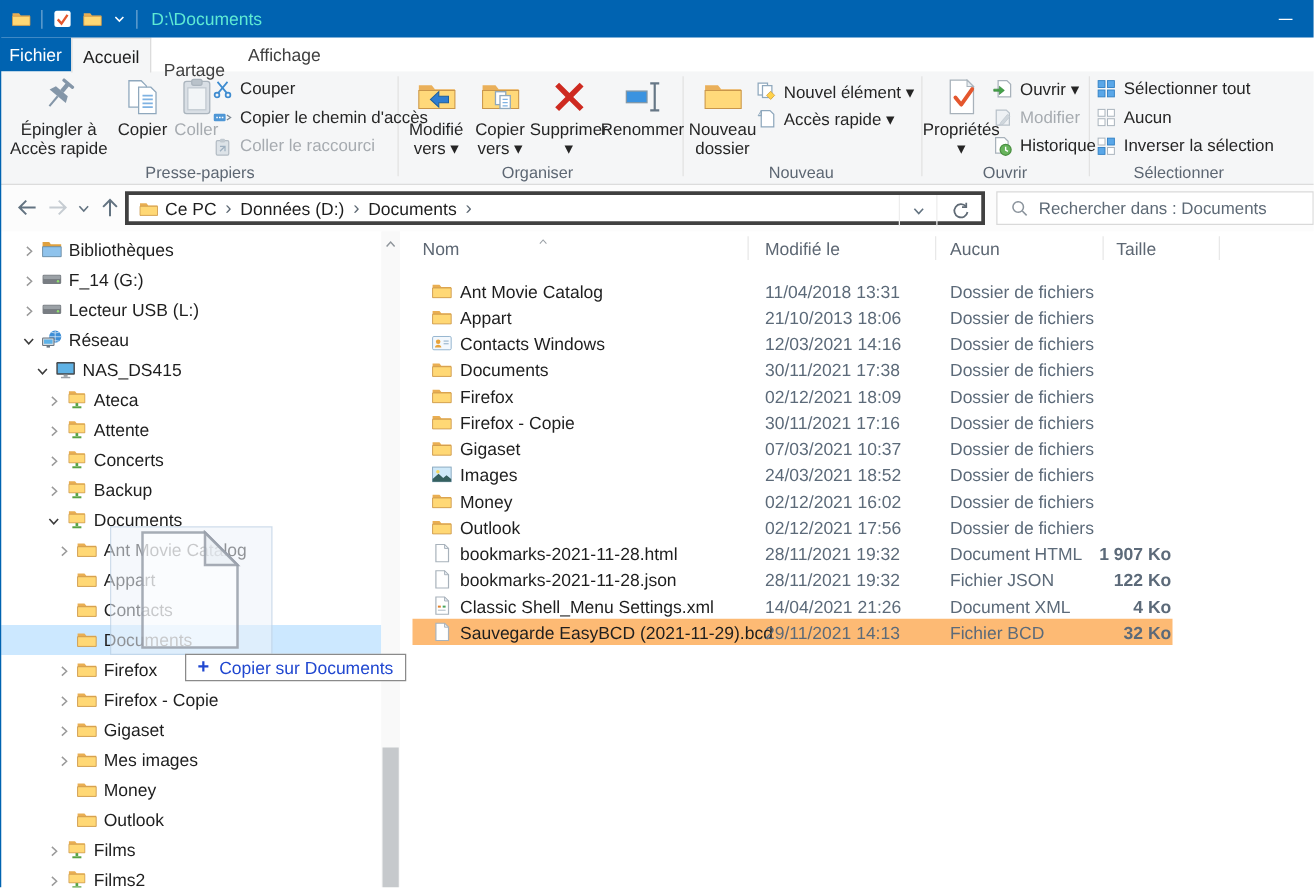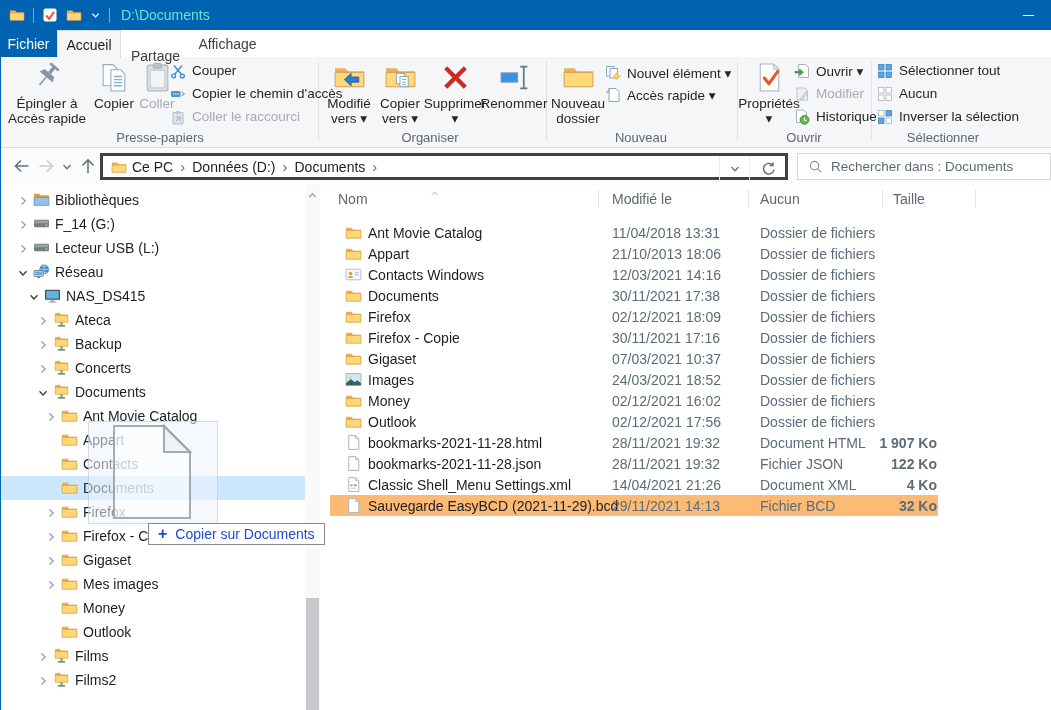--- a/index.html
+++ b/index.html
@@ -512,35 +512,49 @@
             <path d="M4.5 2.5l3.8 3.5-3.8 3.5" fill="none" stroke="#9a9a9a" stroke-width="1.2"></path>
           </svg></span>
         <span class="ticon" style="left: 52px;">
           <svg viewBox="0 0 16 16" preserveAspectRatio="xMidYMid meet">
             <path d="M2 1.8h4.6l1.2 1.6H14v7.2H2z" fill="#e9ae52"></path>
             <path d="M2 4.2h12v6.4H2z" fill="#ffd875" stroke="#c9964a" stroke-width=".5"></path>
             <rect x="7" y="10.8" width="2" height="2.2" fill="#57a345"></rect>
             <rect x="4.6" y="13.2" width="6.8" height="1.5" fill="#57a345"></rect>
           </svg>
         </span>
-        <span class="tlabel" style="left: 74px;">Backup</span>
+        <span class="tlabel" style="left: 74px;">Attente</span>
       </div>
       <div class="trow">
         <span class="texp" style="left: 36px;"><svg viewBox="0 0 12 12" preserveAspectRatio="xMidYMid meet">
             <path d="M4.5 2.5l3.8 3.5-3.8 3.5" fill="none" stroke="#9a9a9a" stroke-width="1.2"></path>
           </svg></span>
         <span class="ticon" style="left: 52px;">
           <svg viewBox="0 0 16 16" preserveAspectRatio="xMidYMid meet">
             <path d="M2 1.8h4.6l1.2 1.6H14v7.2H2z" fill="#e9ae52"></path>
             <path d="M2 4.2h12v6.4H2z" fill="#ffd875" stroke="#c9964a" stroke-width=".5"></path>
             <rect x="7" y="10.8" width="2" height="2.2" fill="#57a345"></rect>
             <rect x="4.6" y="13.2" width="6.8" height="1.5" fill="#57a345"></rect>
           </svg>
         </span>
         <span class="tlabel" style="left: 74px;">Concerts</span>
+      </div>
+      <div class="trow">
+        <span class="texp" style="left: 36px;"><svg viewBox="0 0 12 12" preserveAspectRatio="xMidYMid meet">
+            <path d="M4.5 2.5l3.8 3.5-3.8 3.5" fill="none" stroke="#9a9a9a" stroke-width="1.2"></path>
+          </svg></span>
+        <span class="ticon" style="left: 52px;">
+          <svg viewBox="0 0 16 16" preserveAspectRatio="xMidYMid meet">
+            <path d="M2 1.8h4.6l1.2 1.6H14v7.2H2z" fill="#e9ae52"></path>
+            <path d="M2 4.2h12v6.4H2z" fill="#ffd875" stroke="#c9964a" stroke-width=".5"></path>
+            <rect x="7" y="10.8" width="2" height="2.2" fill="#57a345"></rect>
+            <rect x="4.6" y="13.2" width="6.8" height="1.5" fill="#57a345"></rect>
+          </svg>
+        </span>
+        <span class="tlabel" style="left: 74px;">Backup</span>
       </div>
       <div class="trow">
         <span class="texp" style="left: 36px;"><svg viewBox="0 0 12 12" preserveAspectRatio="xMidYMid meet">
             <path d="M2.5 4.2l3.5 3.8 3.5-3.8" fill="none" stroke="#3c3c3c" stroke-width="1.3"></path>
           </svg></span>
         <span class="ticon" style="left: 52px;">
           <svg viewBox="0 0 16 16" preserveAspectRatio="xMidYMid meet">
             <path d="M2 1.8h4.6l1.2 1.6H14v7.2H2z" fill="#e9ae52"></path>
             <path d="M2 4.2h12v6.4H2z" fill="#ffd875" stroke="#c9964a" stroke-width=".5"></path>
             <rect x="7" y="10.8" width="2" height="2.2" fill="#57a345"></rect>

